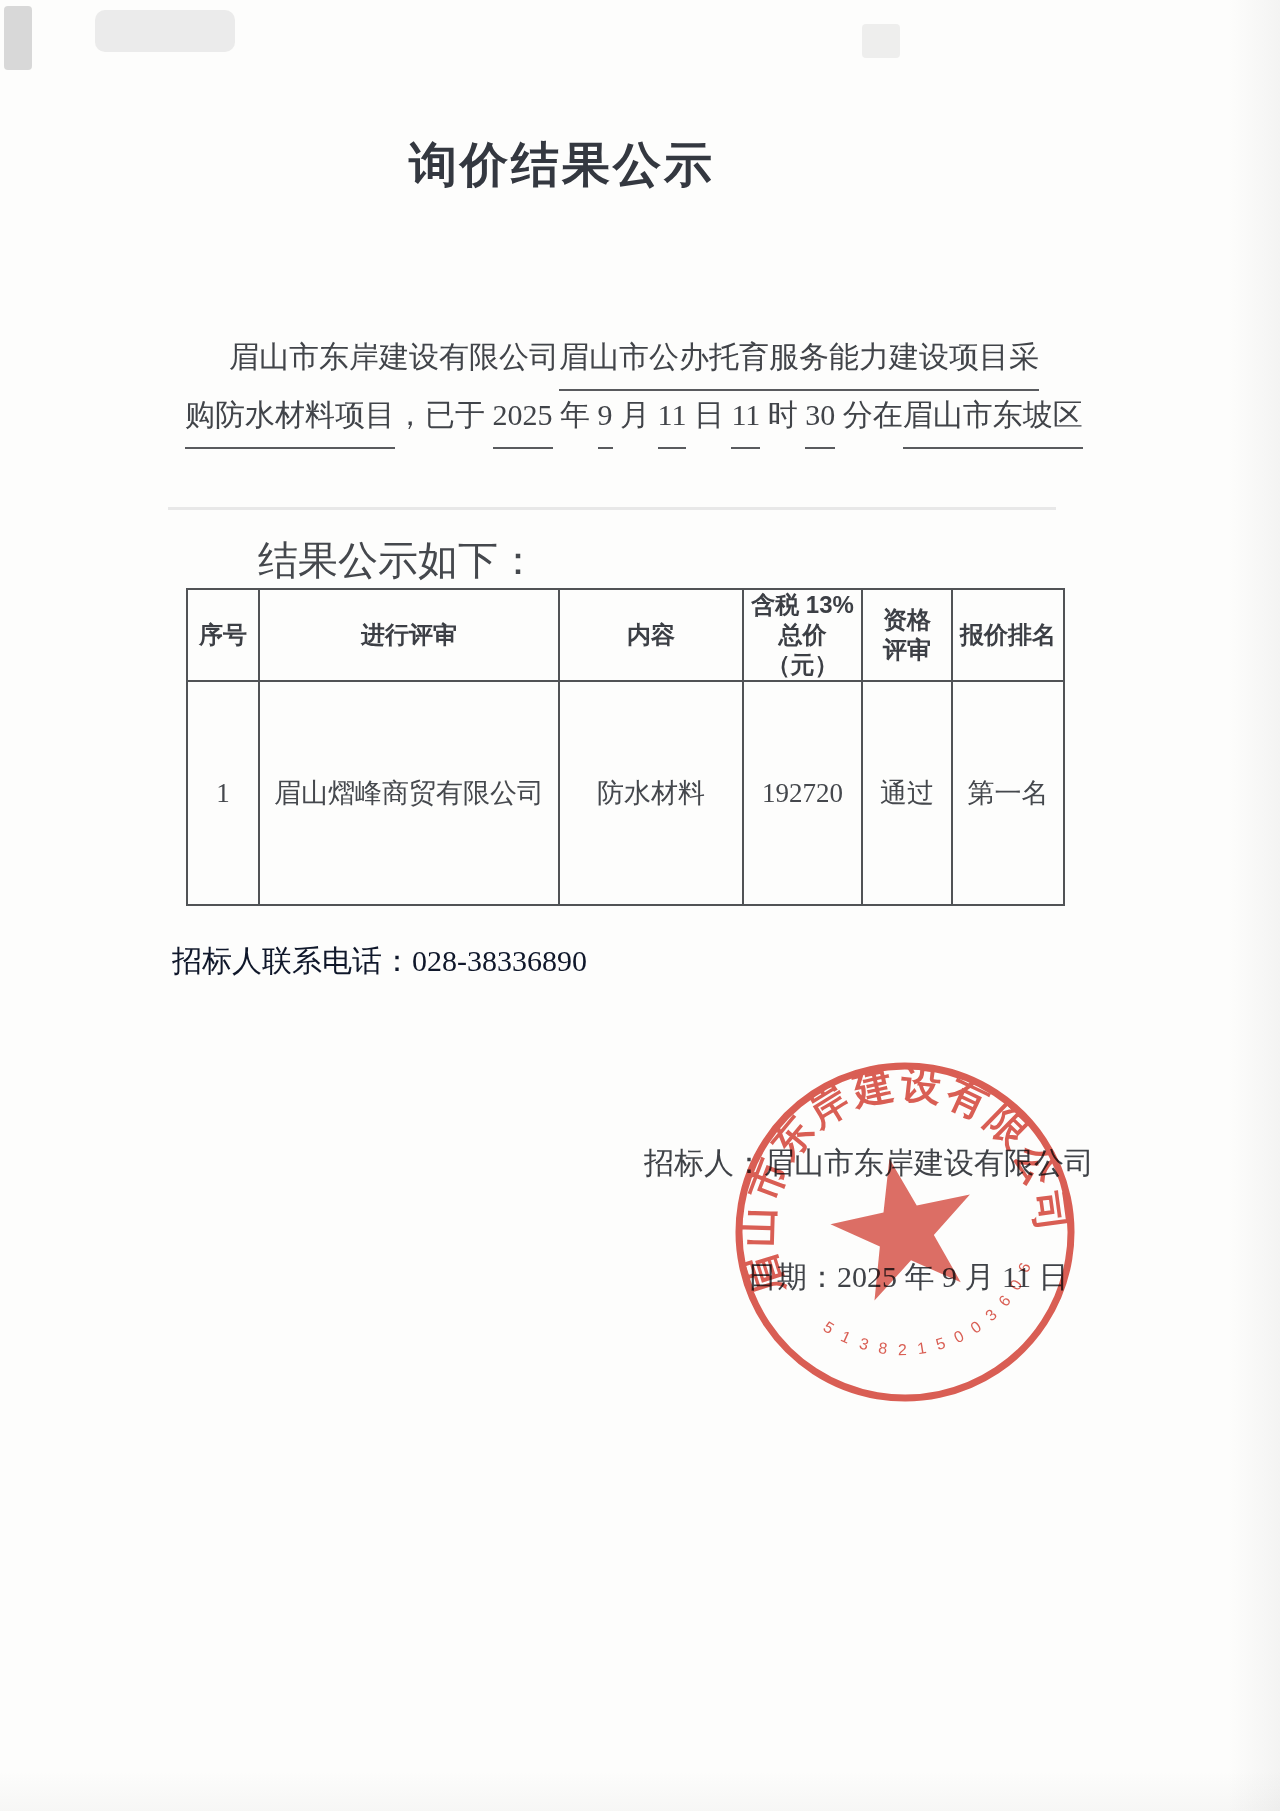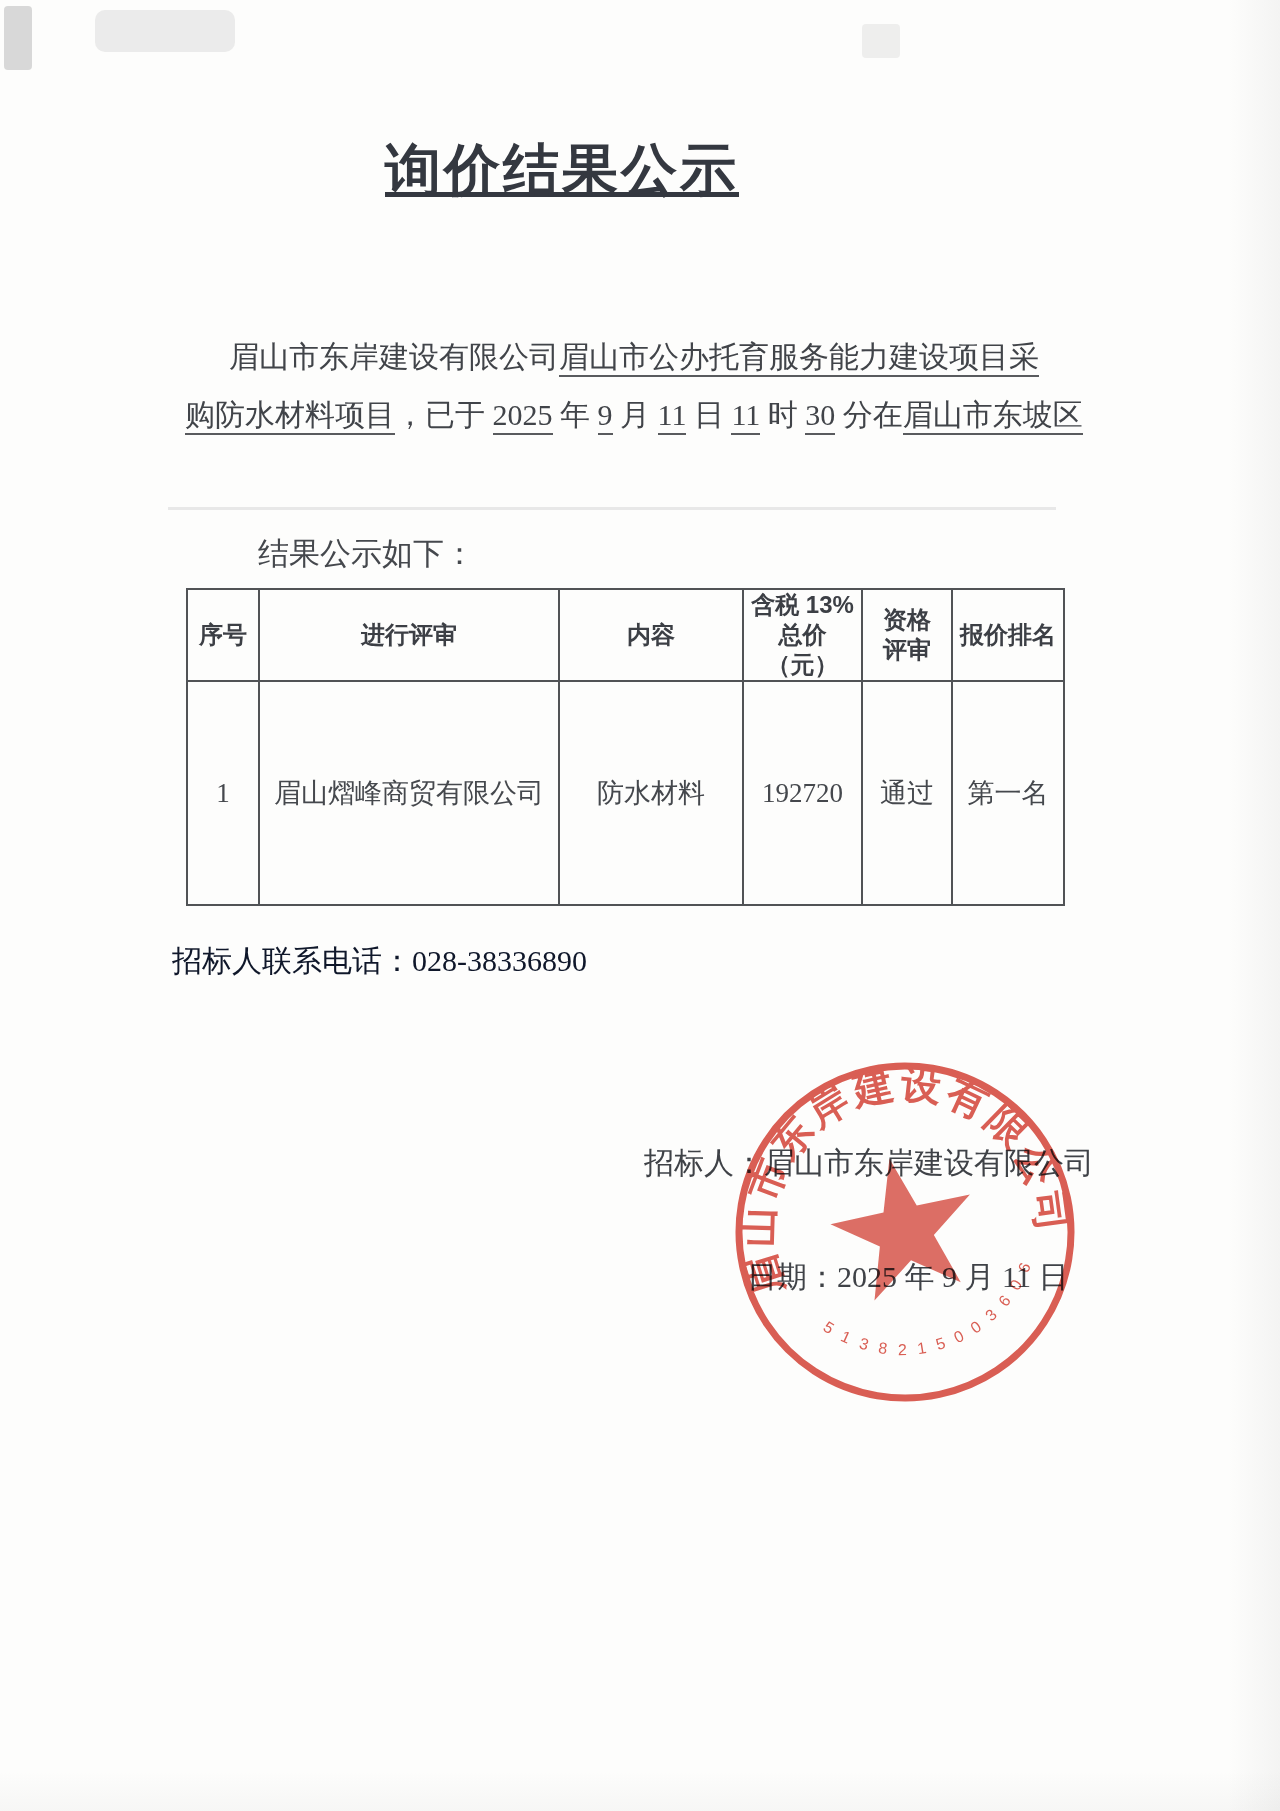--- a/index.html
+++ b/index.html
@@ -17,27 +17,27 @@
     background:linear-gradient(to bottom, rgba(120,120,120,0), rgba(120,120,120,0.05));}
   .smudge{position:absolute;background:#b9b9b9;opacity:.45;border-radius:4px;}
   .smudge.s1{left:4px;top:6px;width:28px;height:64px;opacity:.55;}
   .smudge.s2{left:95px;top:10px;width:140px;height:42px;opacity:.25;border-radius:10px;}
   .smudge.s3{left:862px;top:24px;width:38px;height:34px;opacity:.22;}
   .streak{position:absolute;left:168px;top:507px;width:888px;height:3px;background:#d7d7d7;opacity:.55;}
 
   .title{
     position:absolute;left:0;top:133px;width:1124px;text-align:center;
     font-family:"Liberation Sans", sans-serif;font-weight:700;
-    font-size:56px;letter-spacing:3px;color:#343840;text-decoration:underline;
+    font-size:48px;letter-spacing:3px;color:#343840;
   }
   .para{position:absolute;left:185px;top:331px;width:890px;font-size:30px;color:#414449;}
   .bline{height:58px;line-height:52px;white-space:nowrap;}
   .bline:first-child{padding-left:44px;}
-  .u{border-bottom:2px solid #595b5e;padding-bottom:2px;}
-  .intro{position:absolute;left:258px;top:533px;font-size:31px;color:#45484d;}
+  .u{border-bottom:2px solid #595b5e;padding-bottom:16px;}
+  .intro{position:absolute;left:258px;top:533px;font-size:40px;color:#45484d;}
 
   table.results{
     position:absolute;left:186px;top:588px;border-collapse:collapse;table-layout:fixed;
     font-size:27px;color:#45484d;
   }
   table.results th, table.results td{
     border:2px solid #515356;text-align:center;vertical-align:middle;padding:0 4px;
     overflow:hidden;
   }
   table.results th{

